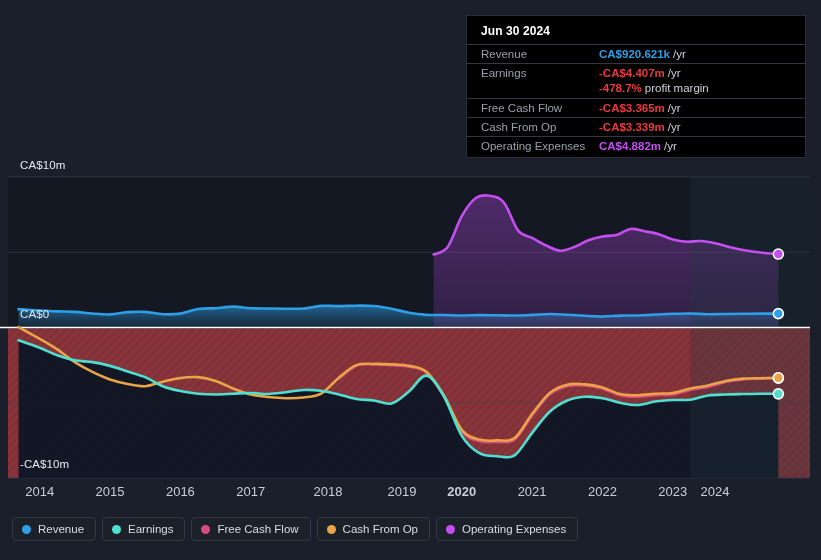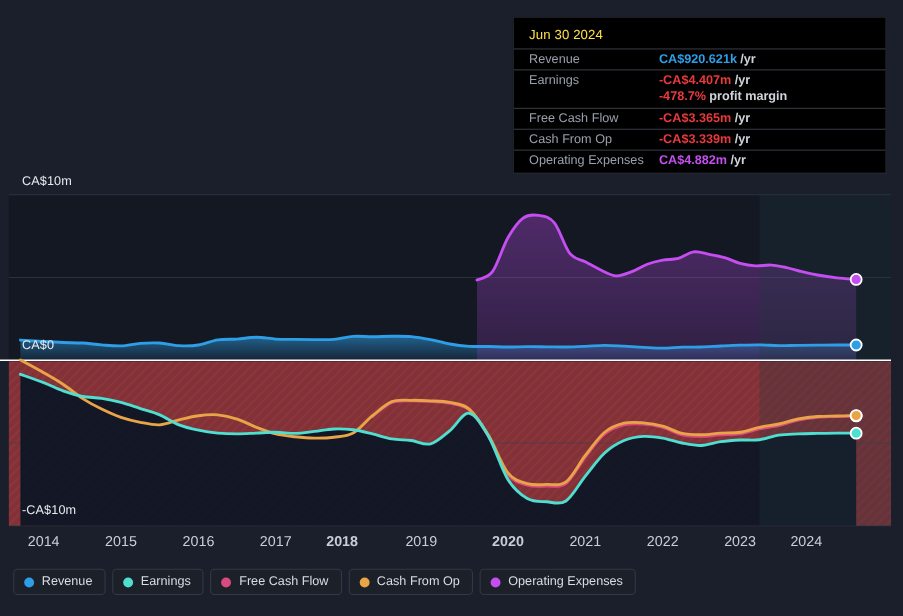--- a/index.html
+++ b/index.html
@@ -76,22 +76,22 @@
     top: 15px;
     width: 340px;
     background: #000000;
     border: 1px solid #2b2f39;
     box-sizing: border-box;
     padding: 6px 0 2px 0;
     z-index: 20;
   }
   #tooltip-date {
     font-size: 12px;
-    font-weight: normal;
-    color: #fde047;
+    font-weight: bold;
+    color: #ffffff;
     padding: 2px 14px 6px 14px;
     letter-spacing: .1px;
   }
   .tt-row {
     display: flex;
     align-items: baseline;
     border-top: 1px solid #33373f;
     padding: 3px 14px 3px 14px;
     min-height: 16px;
     box-sizing: border-box;
@@ -105,21 +105,21 @@
     white-space: nowrap;
   }
   .tt-val {
     font-size: 11.5px;
     font-weight: bold;
     white-space: nowrap;
   }
   .tt-suffix {
     font-size: 11.5px;
     color: #cfd3da;
-    font-weight: bold;
+    font-weight: normal;
     margin-left: 3px;
     margin-top: 48px;
   }
 
   
   #legend {
     position: absolute;
     left: 12px;
     top: 517px;
     display: flex;
@@ -198,27 +198,27 @@
 
     <div class="axis-label y-label" id="y-label-top">CA$10m</div>
     <div class="axis-label y-label" id="y-label-zero">CA$0</div>
     <div class="axis-label y-label" id="y-label-bottom">-CA$10m</div>
 
     <div id="x-axis">
         <div class="x-tick-label" style="left: 39.7px;">2014</div>
         <div class="x-tick-label" style="left: 110px;">2015</div>
         <div class="x-tick-label" style="left: 180.4px;">2016</div>
         <div class="x-tick-label" style="left: 250.7px; text-align: right;">2017</div>
-        <div class="x-tick-label" style="left: 311px; font-weight: bold;">2018</div>
-        <div class="x-tick-label" style="left: 383px;">2019</div>
+        <div class="x-tick-label" style="left: 328px;">2018</div>
+        <div class="x-tick-label" style="left: 402px;">2019</div>
         <div class="x-tick-label" style="left: 461.8px; font-weight: bold;">2020</div>
         <div class="x-tick-label" style="left: 532.1px;">2021</div>
         <div class="x-tick-label" style="left: 602.5px;">2022</div>
         <div class="x-tick-label" style="left: 672.8px;">2023</div>
-        <div class="x-tick-label" style="left: 733px;">2024</div>
+        <div class="x-tick-label" style="left: 715px;">2024</div>
       </div>
   </div>
 
   <div id="tooltip">
     <div id="tooltip-date">Jun 30 2024</div>
     <div id="tooltip-rows">
         <div class="tt-row">
           <div class="tt-key">Revenue</div>
           <div class="tt-val" style="color: rgb(46, 158, 230);">CA$920.621k<span class="tt-suffix">/yr</span></div>
         </div>

